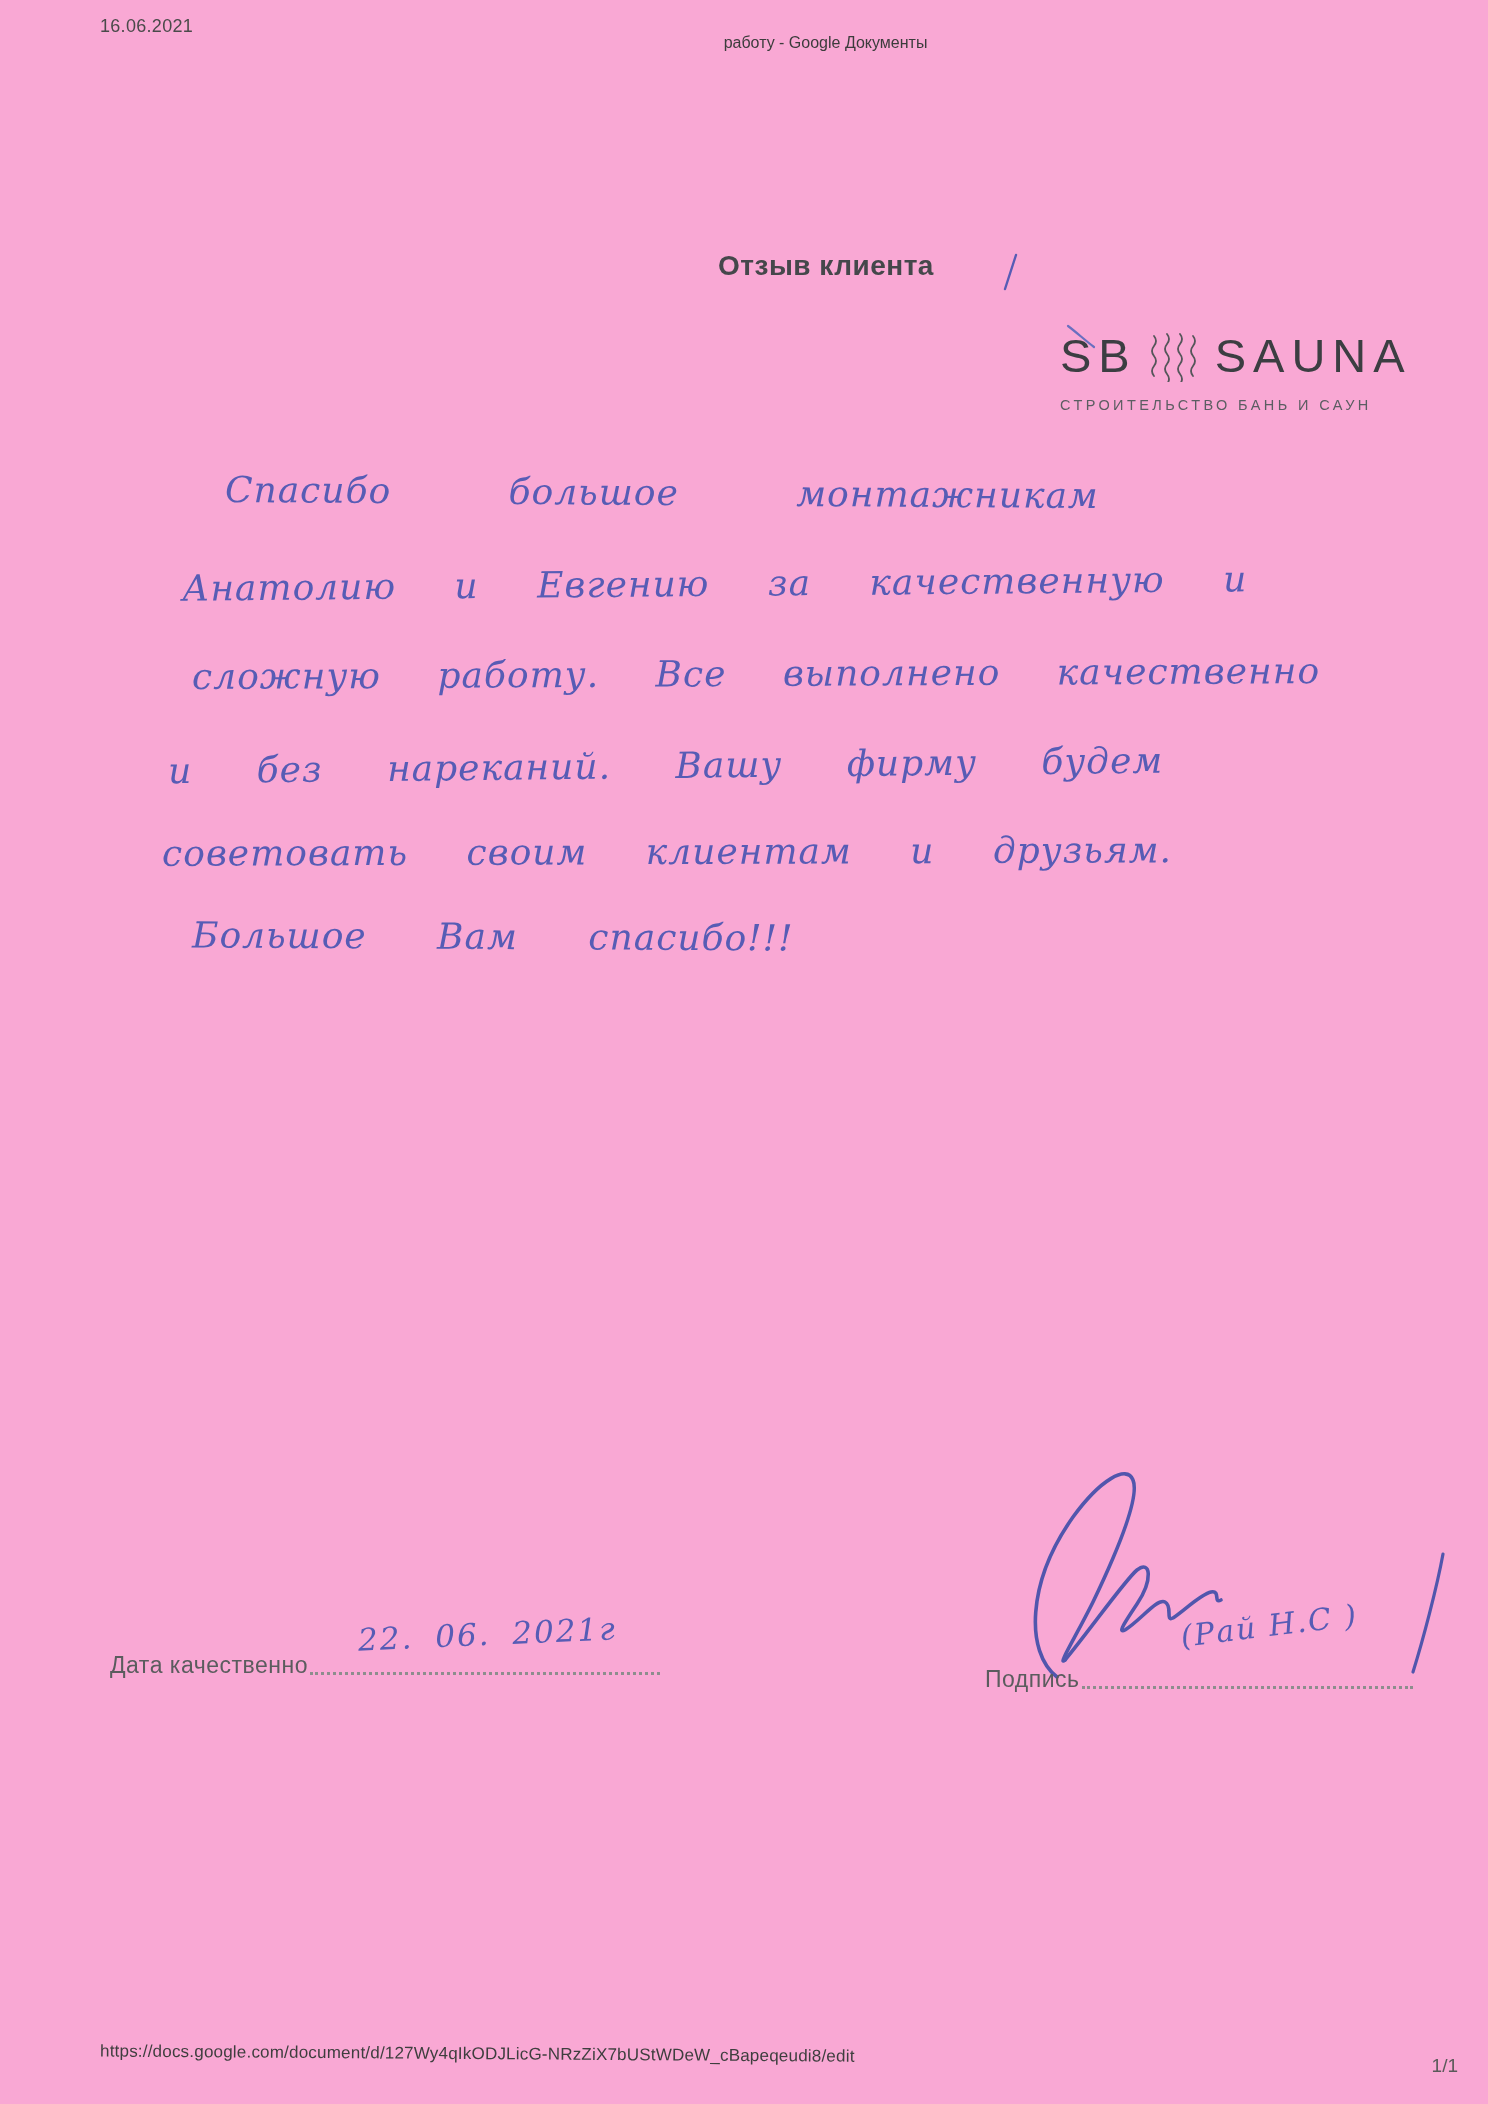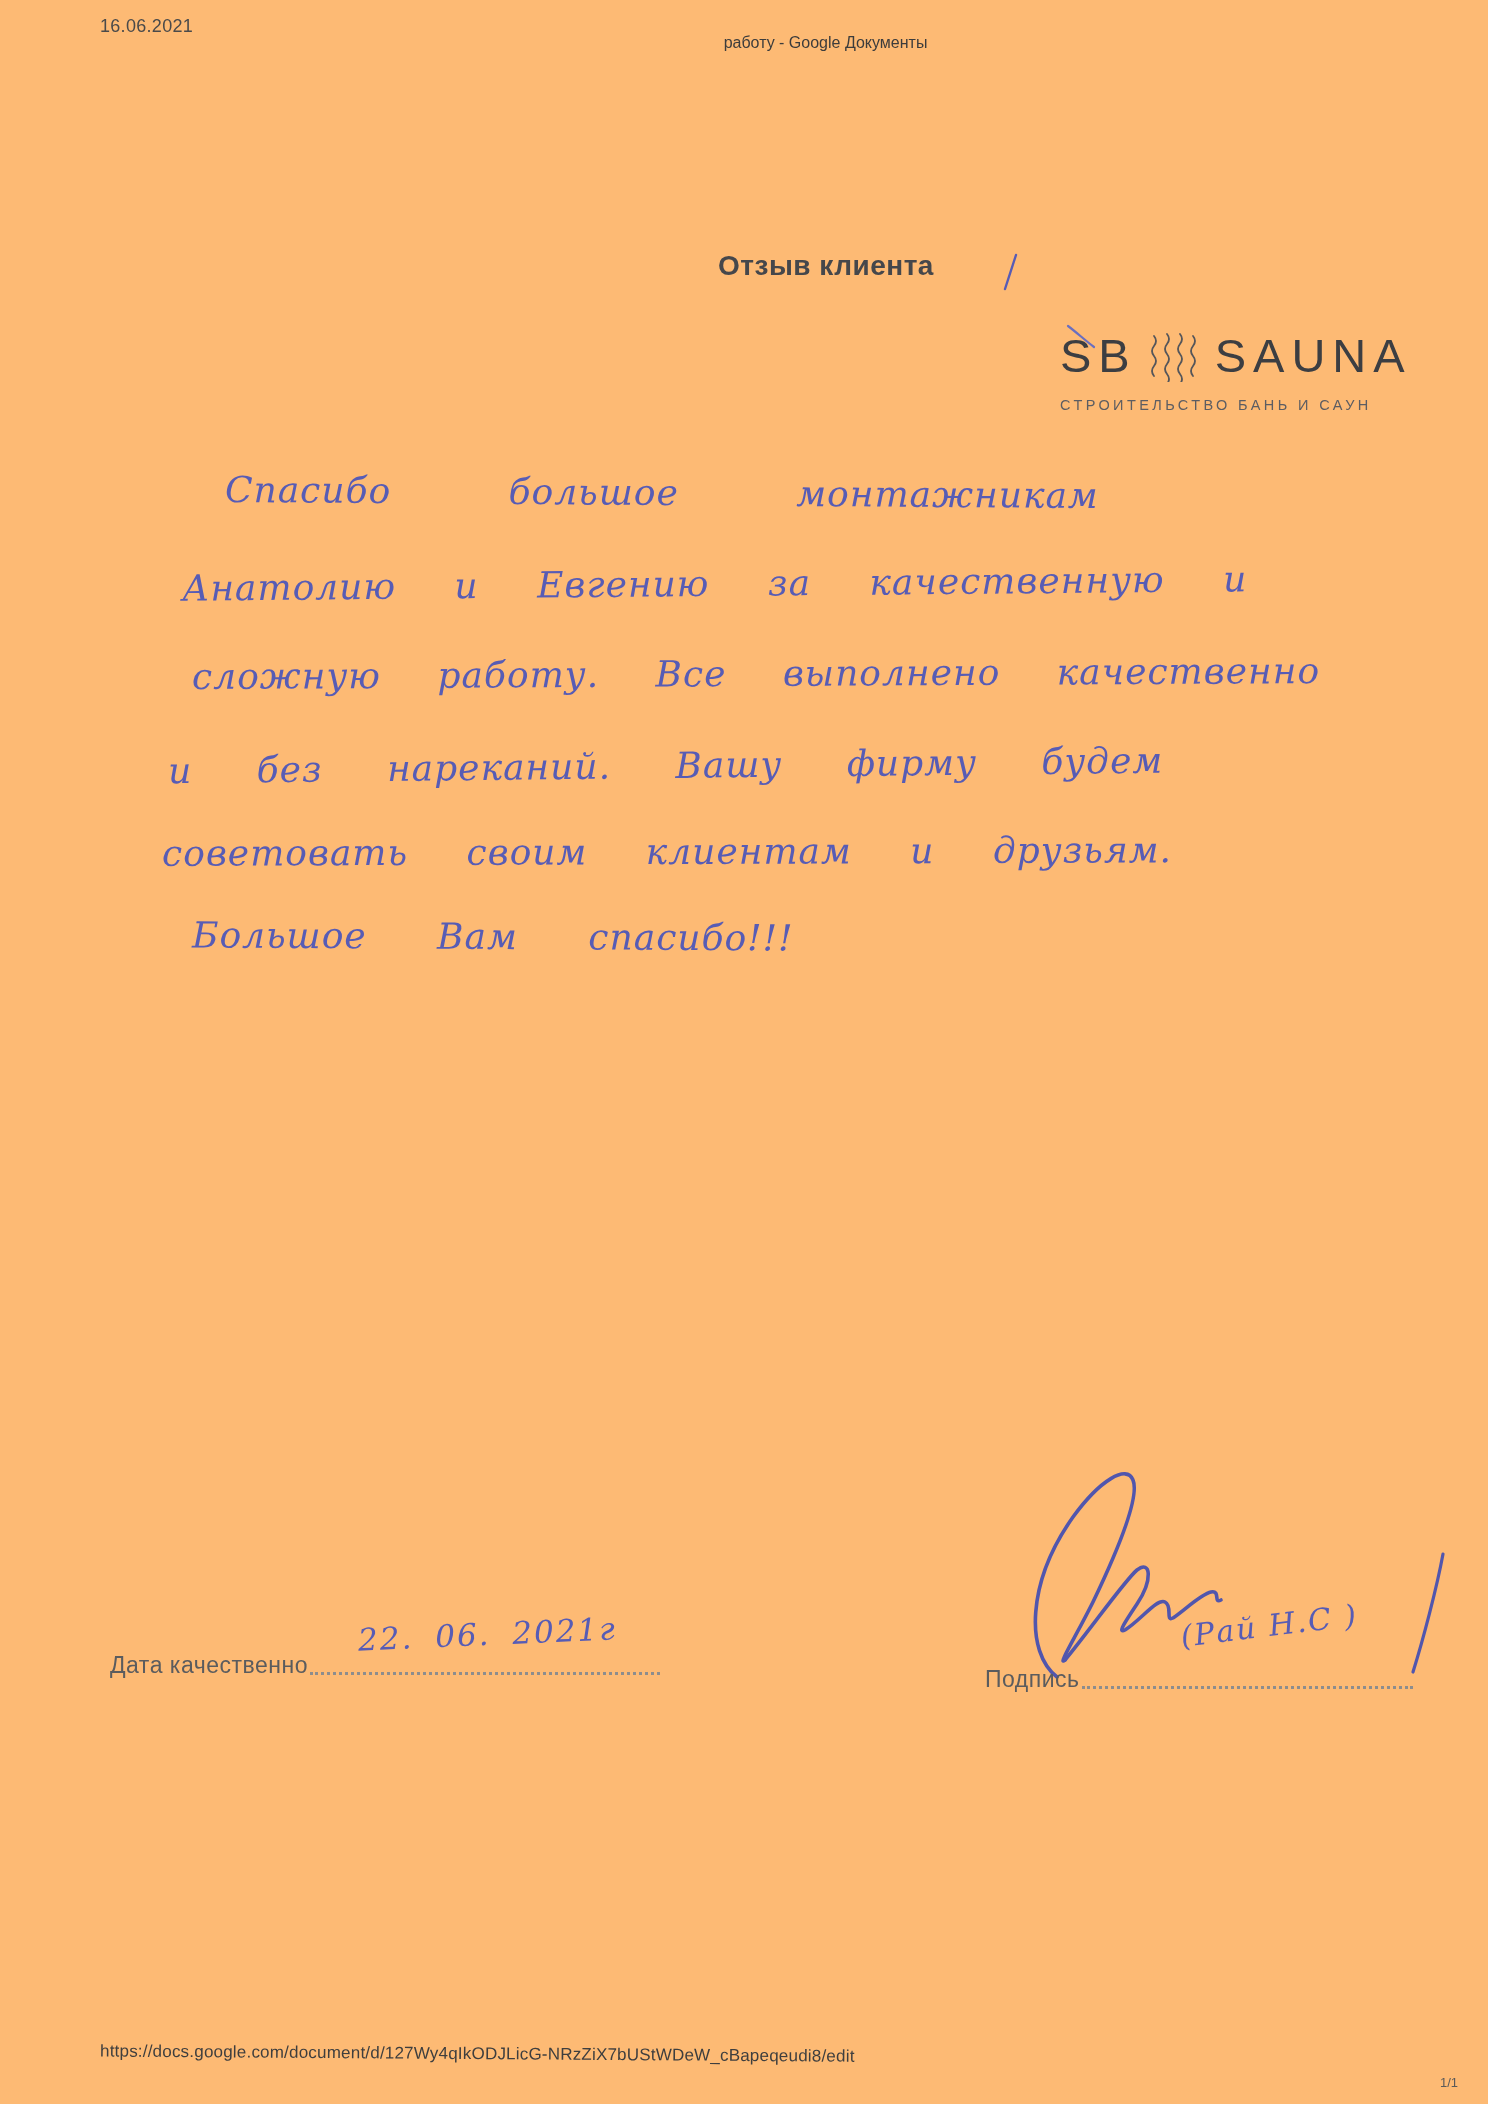--- a/index.html
+++ b/index.html
@@ -1,41 +1,41 @@
 <!DOCTYPE html>
 <html lang="ru"><head>
 <meta charset="utf-8">
 <style>
   html,body{margin:0;padding:0;background:#e8e8e8;}
   .page{
     position:relative;
     width:1488px;height:2104px;
     margin:0 auto;
-    background:#fdba74;
+    background:#f9a8d4;
     overflow:hidden;
     font-family:"Liberation Sans", sans-serif;
     color:#3d3f42;
   }
   
   .print-date{
     position:absolute;left:100px;top:16px;
     font-size:18px;color:#4a4a4a;letter-spacing:.3px;
   }
   .print-title{
     position:absolute;left:50%;top:34px;transform:translateX(-10%);
     font-size:16px;color:#3c3c3c;
   }
   .footer{
     position:absolute;left:100px;top:2046px;width:1300px;
     font-size:17px;color:#3e3e3e;transform:rotate(0.4deg);
   }
   .footer-url{letter-spacing:.2px;}
   .page-indicator{
     position:absolute;right:30px;top:2055px;
-    font-size:13px;color:#5a5a5a;margin-top:20px;
+    font-size:19px;color:#5a5a5a;
   }
   
   .doc-title{
     position:absolute;left:718px;top:250px;
     font-size:28px;font-weight:bold;color:#45474b;letter-spacing:.5px;
   }
   .title-pen-slash{
     position:absolute;left:1002px;top:252px;width:16px;height:40px;
   }
   

